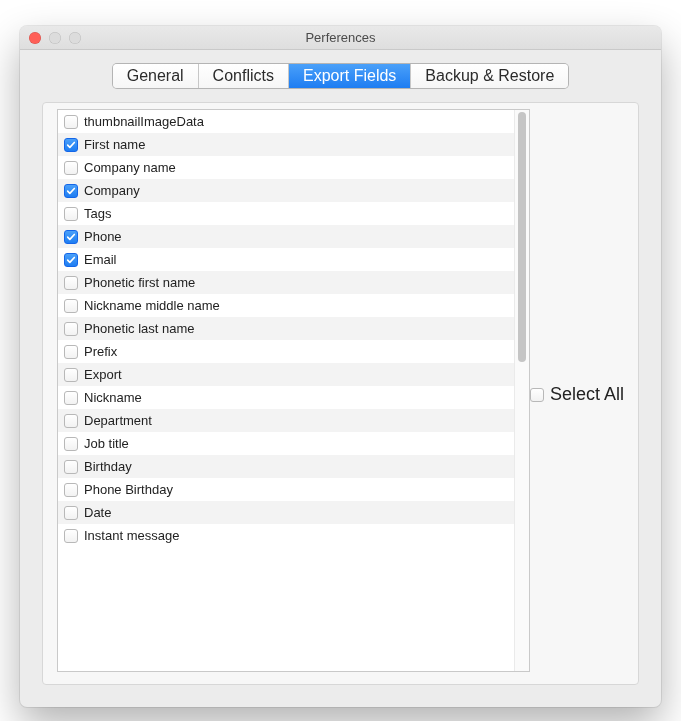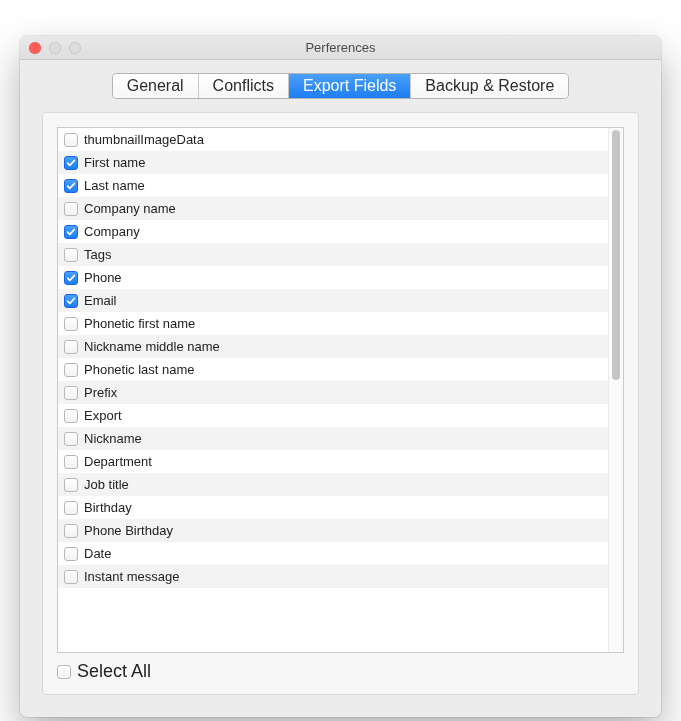--- a/index.html
+++ b/index.html
@@ -7,21 +7,21 @@
     margin: 0;
     padding: 20px;
     background: #fff;
     font-family: -apple-system, "Helvetica Neue", Arial, sans-serif;
     font-size: 13px;
     color: #222;
   }
   .window {
     width: 641px;
     height: 681px;
-    margin: 16px auto;
+    margin: 6px auto;
     background: #ececec;
     border-radius: 7px;
     box-shadow: 0 18px 40px rgba(0,0,0,0.3), 0 0 0 1px rgba(0,0,0,0.08);
     overflow: hidden;
     display: flex;
     flex-direction: column;
   }
   .titlebar {
     height: 24px;
     background: linear-gradient(#e9e9e9, #dedede);
@@ -74,23 +74,23 @@
   .seg button:last-child { border-right: none; }
   .seg button.active {
     background: linear-gradient(#4aa0f9, #1e7df2);
     color: #fff;
   }
   .panel {
     flex: 1;
     border: 1px solid #d7d7d7;
     border-radius: 4px;
     background: #f7f7f7;
-    padding: 14px 14px 12px;
-    display: flex;
-    flex-direction: column;
+    padding: 6px 14px 12px;
+    display: flex;
+    flex-direction: row;
   }
   .list-wrap {
     position: relative;
     flex: 1;
     background: #fff;
     border: 1px solid #c9c9c9;
     display: flex;
     overflow: hidden;
   }
   .list {
@@ -174,28 +174,20 @@
               <span class="cb"></span>
               <span class="row-label">thumbnailImageData</span>
             </div>
             <div class="row">
               <span class="cb checked">
                 <svg viewBox="0 0 12 12">
                   <path d="M2 6.2 L4.6 8.8 L10 3" stroke="#fff" stroke-width="2" fill="none" stroke-linecap="round" stroke-linejoin="round"></path>
                 </svg>
               </span>
               <span class="row-label">First name</span>
-            </div>
-            <div class="row">
-              <span class="cb checked">
-                <svg viewBox="0 0 12 12">
-                  <path d="M2 6.2 L4.6 8.8 L10 3" stroke="#fff" stroke-width="2" fill="none" stroke-linecap="round" stroke-linejoin="round"></path>
-                </svg>
-              </span>
-              <span class="row-label">Last name</span>
             </div>
             <div class="row">
               <span class="cb"></span>
               <span class="row-label">Company name</span>
             </div>
             <div class="row">
               <span class="cb checked">
                 <svg viewBox="0 0 12 12">
                   <path d="M2 6.2 L4.6 8.8 L10 3" stroke="#fff" stroke-width="2" fill="none" stroke-linecap="round" stroke-linejoin="round"></path>
                 </svg>

